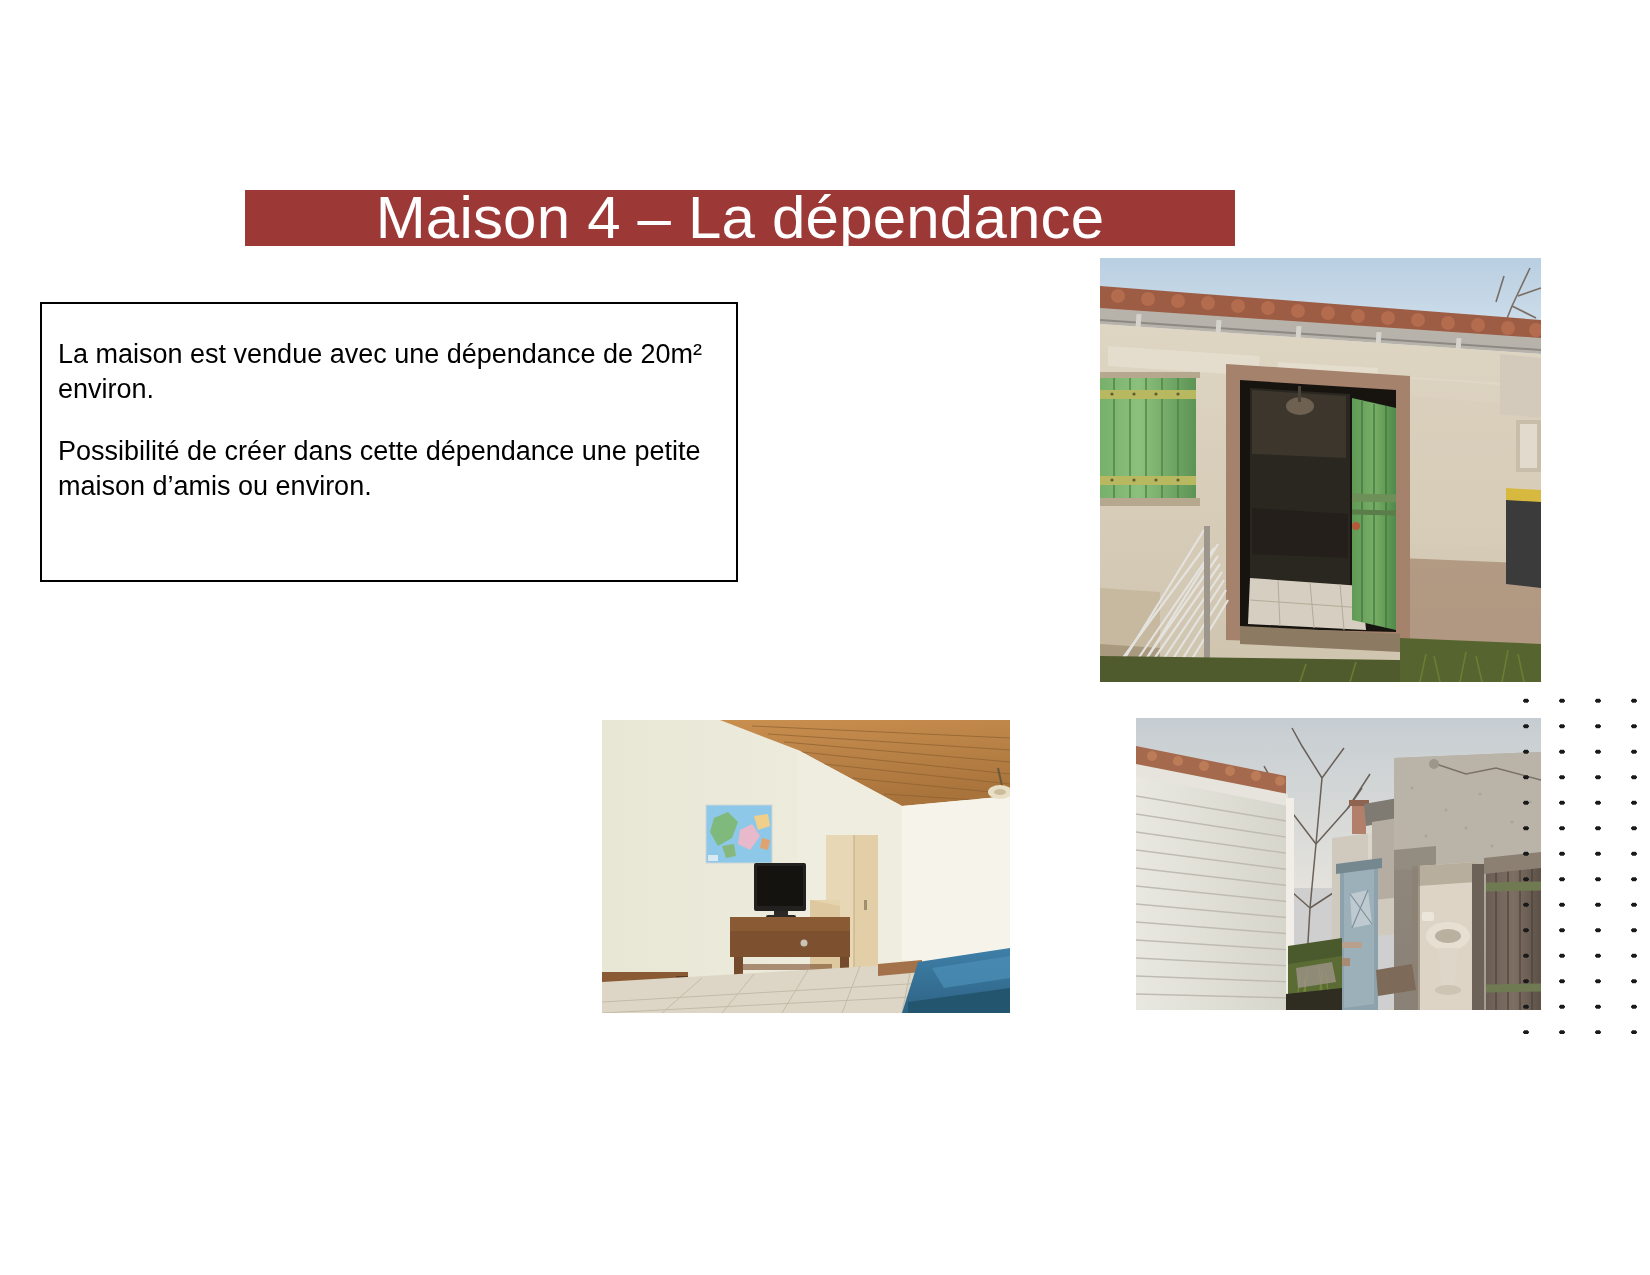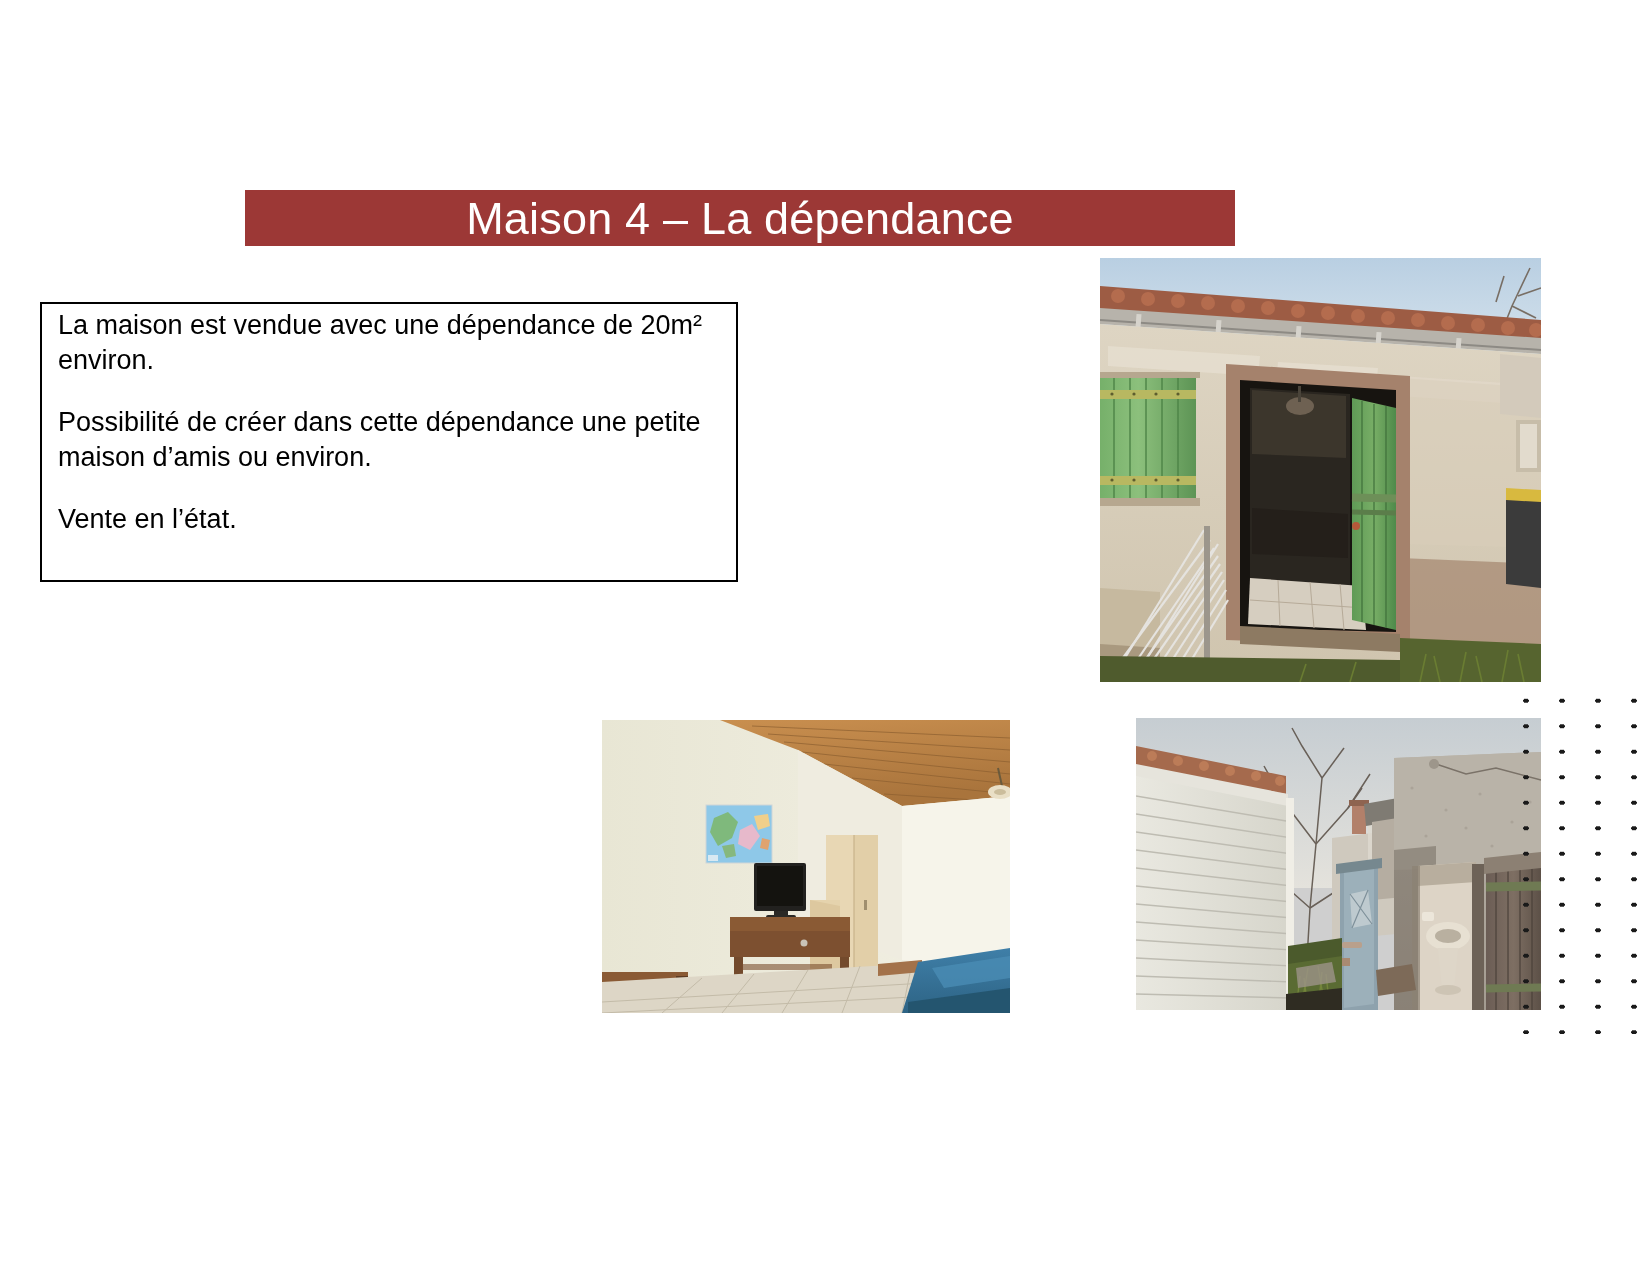--- a/index.html
+++ b/index.html
@@ -26,39 +26,39 @@
     top: 190px;
     width: 990px;
     height: 56px;
     background: #9c3836;
     display: flex;
     align-items: center;
     justify-content: center;
   }
   #title-text {
     color: #ffffff;
-    font-size: 45px;
+    font-size: 60px;
     font-weight: 400;
     line-height: 1;
     letter-spacing: 0.2px;
     white-space: nowrap;
     font-family: "Liberation Sans", sans-serif;
   }
 
   
   #desc-box {
     position: absolute;
     left: 40px;
     top: 302px;
     width: 698px;
     height: 280px;
     border: 2px solid #000000;
     box-sizing: border-box;
     background: #ffffff;
-    padding: 4px 18px 0 16px;
+    padding: 33px 18px 0 16px;
   }
   .desc-para {
     color: #000000;
     font-size: 27px;
     line-height: 1.30;
     margin: 0 0 27px 0;
     font-family: "Liberation Sans", sans-serif;
   }
   .desc-para:last-child { margin-bottom: 0; }
 
@@ -106,21 +106,20 @@
 
 <div id="slide">
 
   <div id="title-banner">
     <span id="title-text">Maison 4 – La dépendance</span>
   </div>
 
   <div id="desc-box">
     <p class="desc-para">La maison est vendue avec une dépendance de 20m² environ.</p>
     <p class="desc-para">Possibilité de créer dans cette dépendance une petite maison d’amis ou environ.</p>
-    <p class="desc-para">Vente en l’état.</p>
   </div>
 
   <div class="photo" id="photo-exterior-door">
     <svg viewBox="0 0 441 424" preserveAspectRatio="none">
       <defs>
         <linearGradient id="skyA" x1="0" y1="0" x2="0" y2="1">
           <stop offset="0%" stop-color="#b9cfe2"></stop>
           <stop offset="100%" stop-color="#dce7ef"></stop>
         </linearGradient>
         <linearGradient id="wallA" x1="0" y1="0" x2="0" y2="1">

